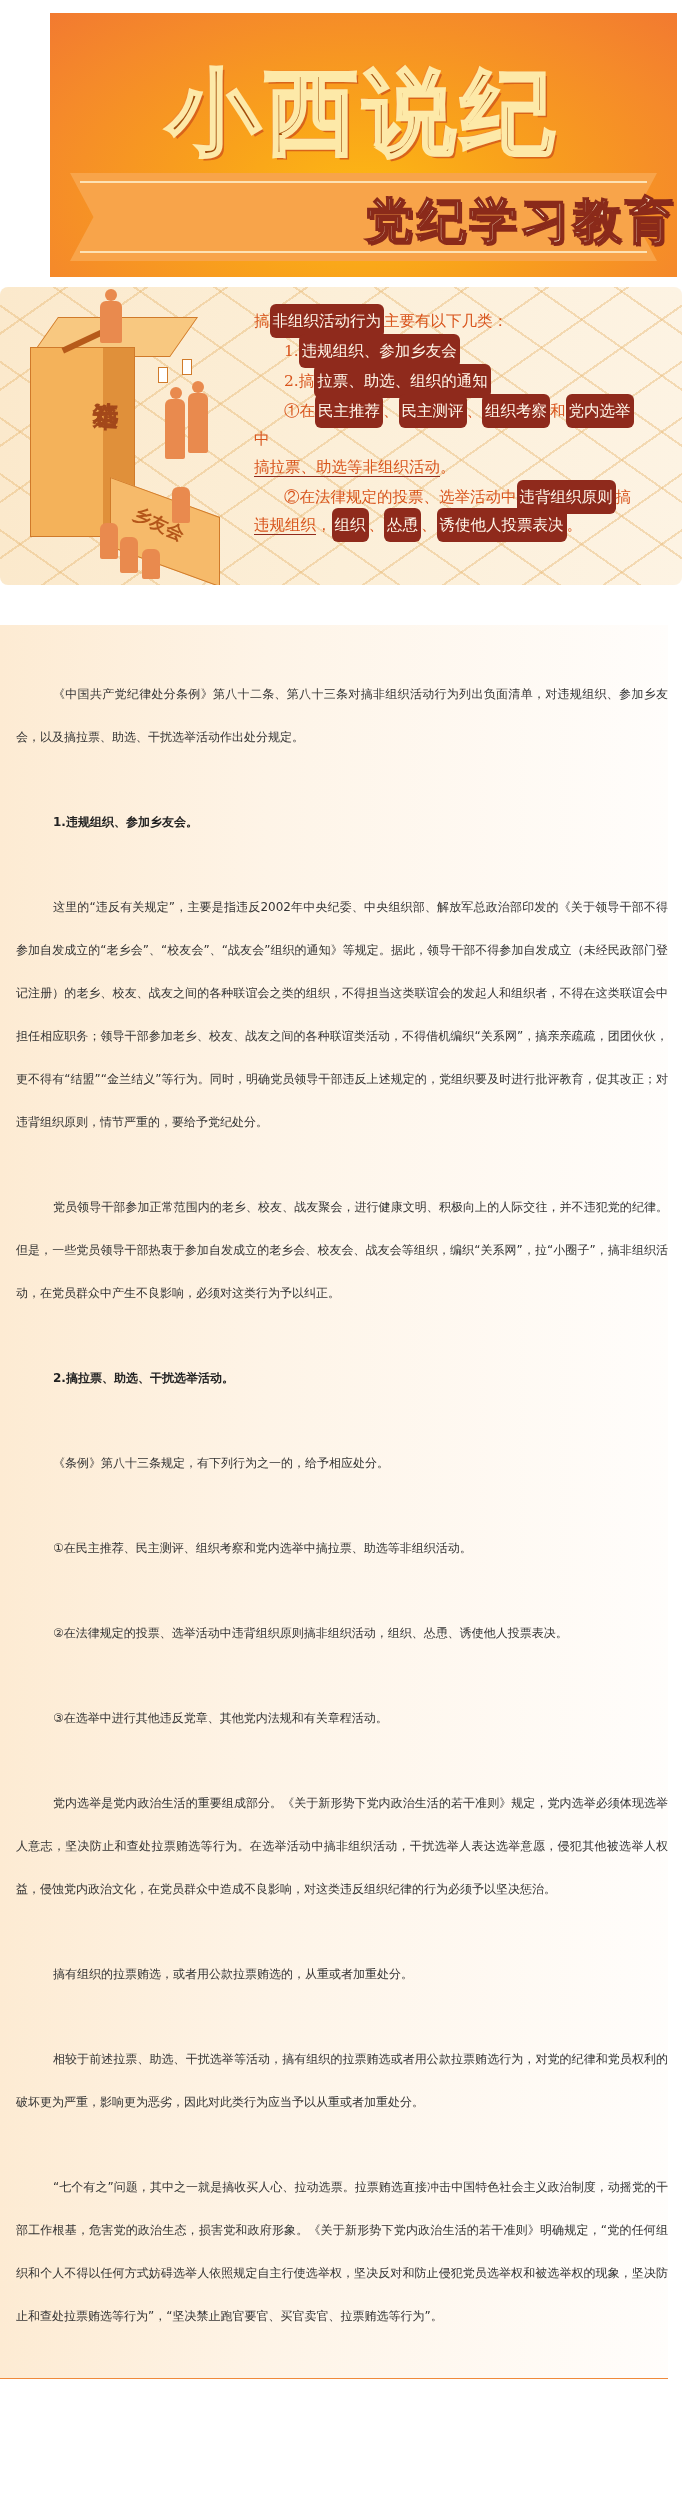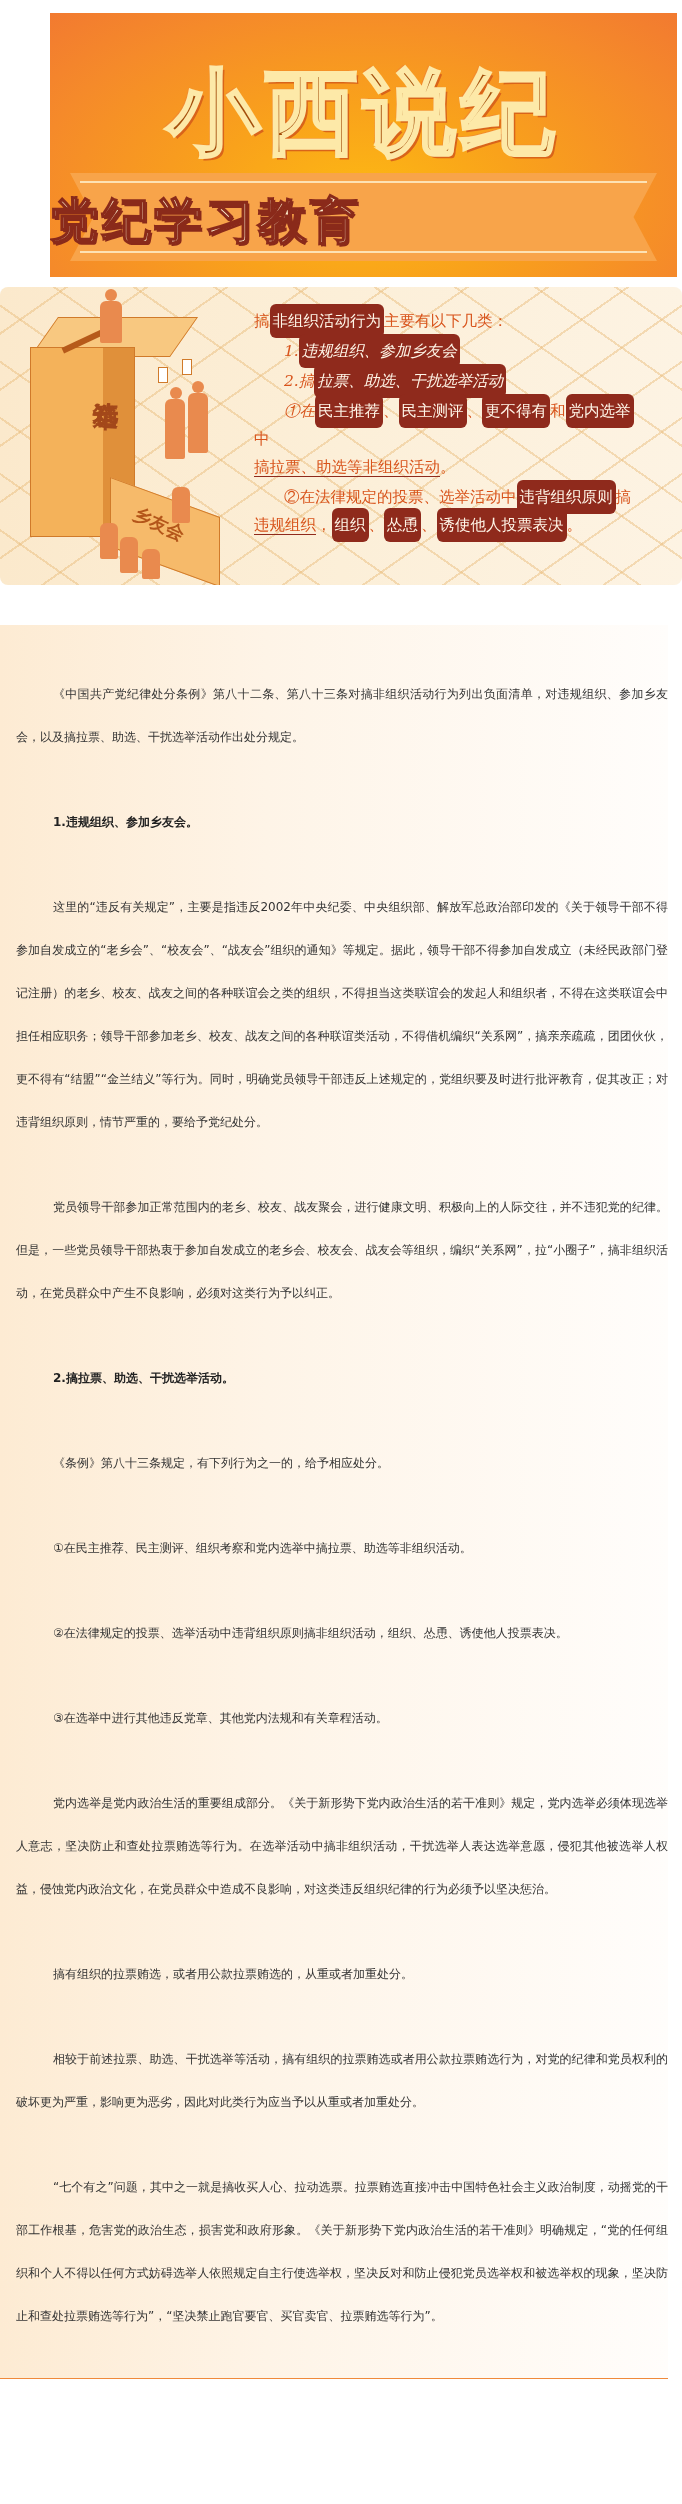--- a/index.html
+++ b/index.html
@@ -27,21 +27,21 @@
     position: absolute; left: 20px; right: 20px; top: 160px; height: 88px;
     background: #f8a44a;
     clip-path: polygon(0 0, 100% 0, 96% 50%, 100% 100%, 0 100%, 4% 50%);
   }
   .ribbon-inner {
     position: absolute; left: 30px; right: 30px; top: 168px; height: 72px;
     border-top: 2px solid #fde2b4; border-bottom: 2px solid #fde2b4;
   }
   .ribbon-text {
     position: absolute; left: 0; right: 0; top: 176px;
-    text-align: left;
+    text-align: right;
     font-size: 48px; font-weight: bold; letter-spacing: 4px;
     color: #fdf0d0;
     -webkit-text-stroke: 1.5px #8a2a1a;
     text-shadow: 2px 2px 0 #8a2a1a;
   }
 
   
   .info {
     position: relative;
     margin: 10px 0 0 0;
@@ -83,21 +83,21 @@
   .table-label {
     position: absolute; left: 132px; top: 225px;
     font-size: 18px; color: #b4561a; transform: rotate(25deg); font-weight: bold;
   }
   .info-text {
     position: absolute; left: 254px; top: 20px; width: 380px;
     font-size: 15.5px; line-height: 28px; color: #d8541c;
     font-family: "DejaVu Serif", serif;
   }
   .info-text p { margin: 0 0 2px 0; }
-  .indent { padding-left: 30px; font-style: italic; }
+  .indent { padding-left: 30px; }
   .hl {
     background: #8f2a1c; color: #fff6e8; border-radius: 6px; padding: 8px 3px;
   }
   .ul { text-decoration: underline; text-decoration-color: #8f2a1c; text-underline-offset: 4px; }
 
   
   .article {
     margin-top: 40px;
     width: 668px;
     padding: 48px 0 40px 16px;
@@ -147,24 +147,24 @@
   </div>
 
   <div class="info-text">
     <p>
       <span>搞</span><span class="hl">非组织活动行为</span><span>主要有以下几类：</span>
     </p>
     <p class="indent">
       <span>1.</span><span class="hl">违规组织、参加乡友会</span>
     </p>
     <p class="indent">
-      <span>2.搞</span><span class="hl">拉票、助选、干扰选举活动</span>
+      <span>2.搞</span><span class="hl">拉票、助选、组织的通知</span>
     </p>
     <p>
-      <span class="indent" style="padding-left:30px">①在</span><span class="hl">民主推荐</span><span>、</span><span class="hl">民主测评</span><span>、</span><span class="hl">更不得有</span><span>和</span><span class="hl">党内选举</span><span>中</span><br>
+      <span class="indent" style="padding-left:30px">①在</span><span class="hl">民主推荐</span><span>、</span><span class="hl">民主测评</span><span>、</span><span class="hl">组织考察</span><span>和</span><span class="hl">党内选举</span><span>中</span><br>
       <span class="ul">搞拉票、助选等非组织活动</span><span>。</span>
     </p>
     <p>
       <span style="padding-left:30px">②在法律规定的投票、选举活动中</span><span class="hl">违背组织原则</span><span>搞</span><br>
       <span class="ul">违规组织</span><span>，</span><span class="hl">组织</span><span>、</span><span class="hl">怂恿</span><span>、</span><span class="hl">诱使他人投票表决</span><span>。</span>
     </p>
 
   </div>
 </div>
 

